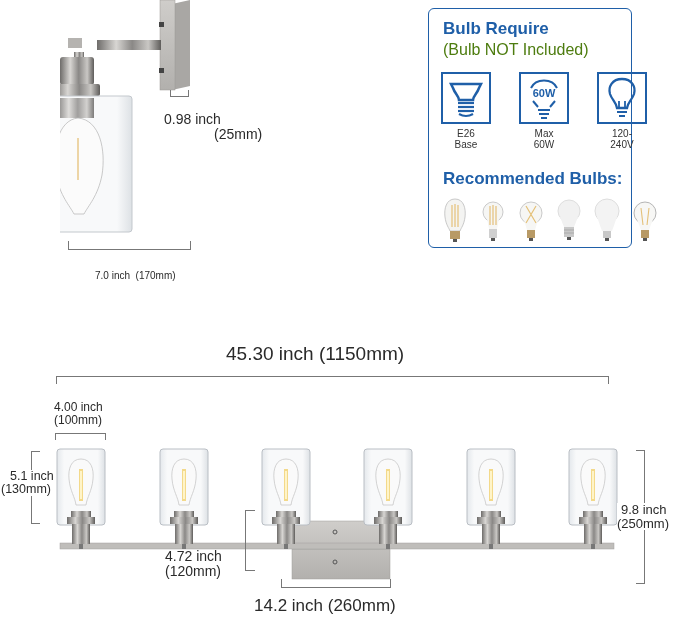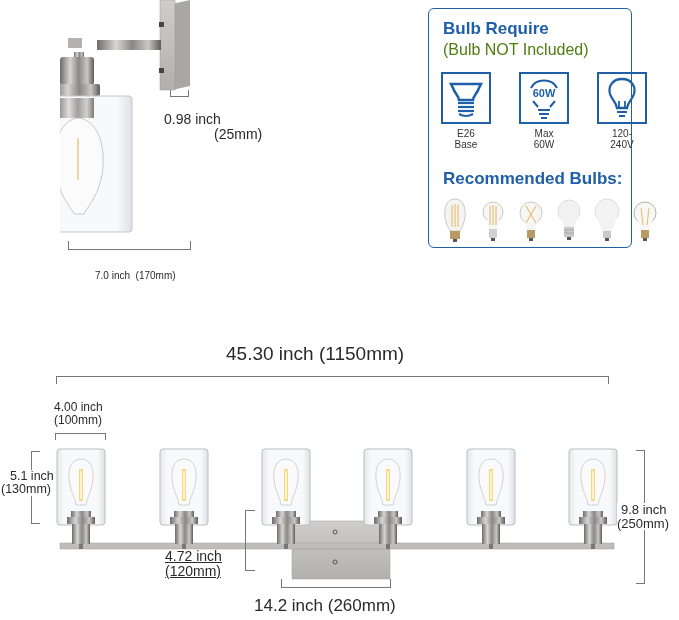--- a/index.html
+++ b/index.html
@@ -245,21 +245,21 @@
     <use href="#lamp" x="262" y="9"></use>
     <use href="#lamp" x="364" y="9"></use>
     <use href="#lamp" x="467" y="9"></use>
     <use href="#lamp" x="569" y="9"></use>
   </svg>
 </div>
 
 <div class="line" style="left:245px;top:510px;width:1px;height:61px;"></div>
 <div class="line" style="left:245px;top:510px;width:10px;height:1px;"></div>
 <div class="line" style="left:245px;top:570px;width:10px;height:1px;"></div>
-<div class="dimtxt" style="left:165px;top:549px;font-size:14px;text-decoration:underline;">
+<div class="dimtxt" style="left:165px;top:549px;font-size:14px;">
   <div>4.72 inch</div>
   <div>(120mm)</div>
 </div>
 
 <div class="line" style="left:644px;top:450px;width:1px;height:133px;"></div>
 <div class="line" style="left:636px;top:450px;width:9px;height:1px;"></div>
 <div class="line" style="left:636px;top:583px;width:9px;height:1px;"></div>
 <div class="dimtxt" style="left:617px;top:503px;font-size:13px;background:#fff;">
   <div style="padding-left:4px;">9.8 inch</div>
   <div>(250mm)</div>

